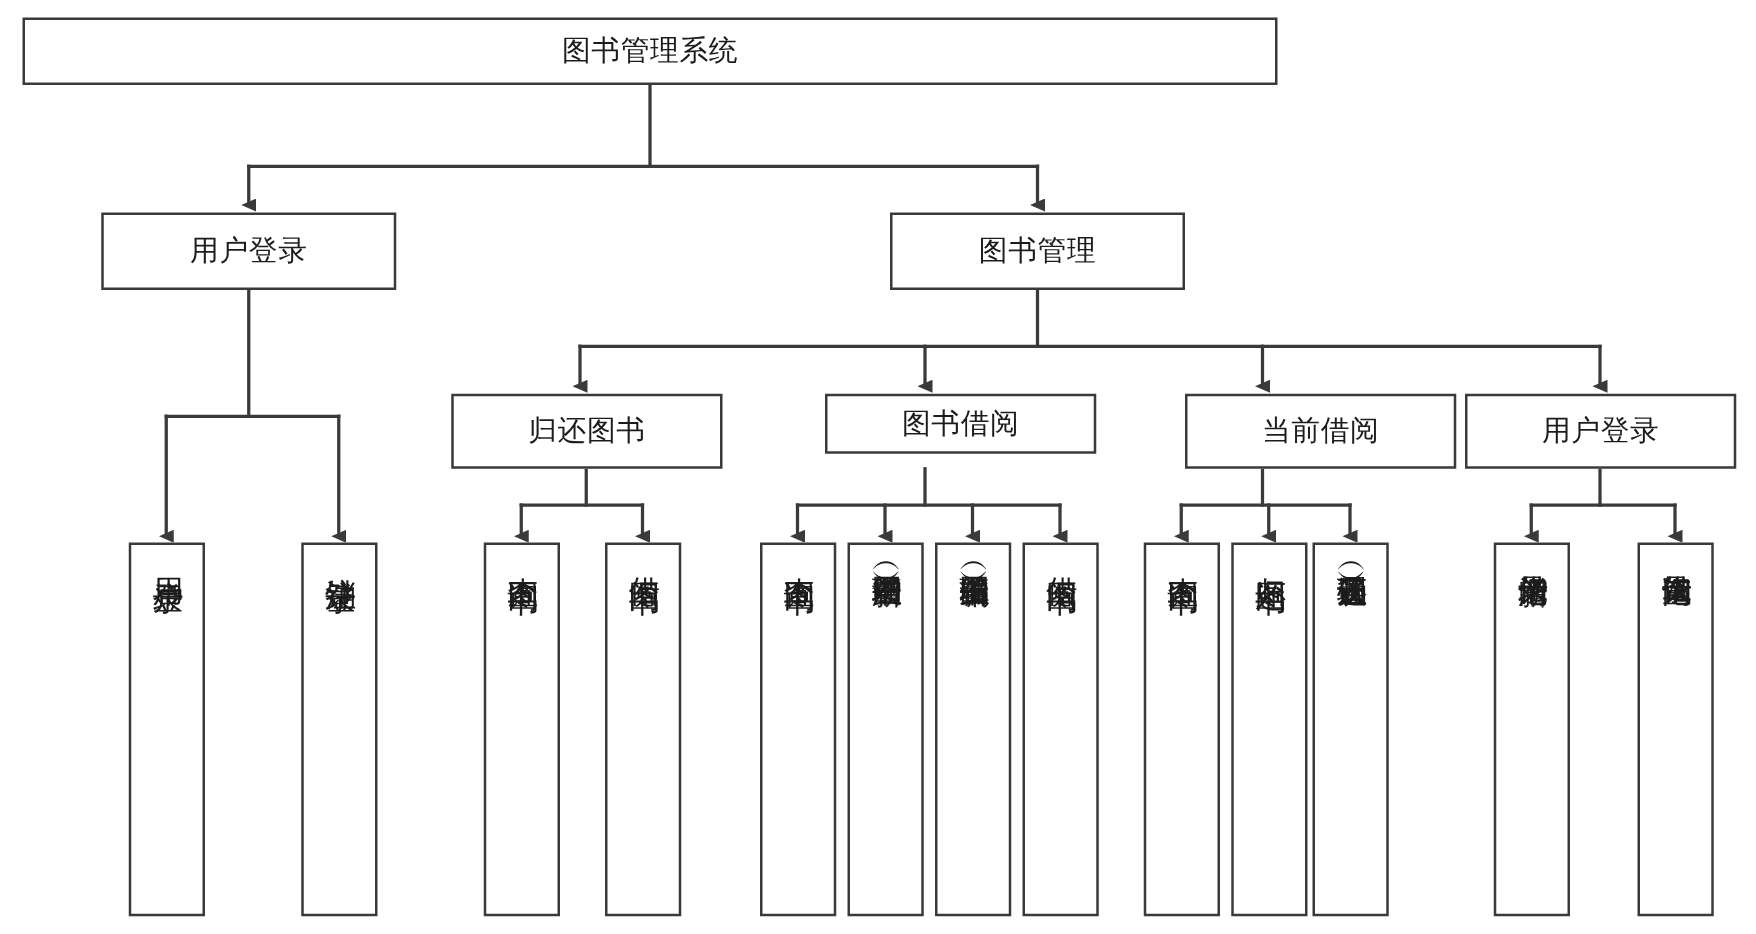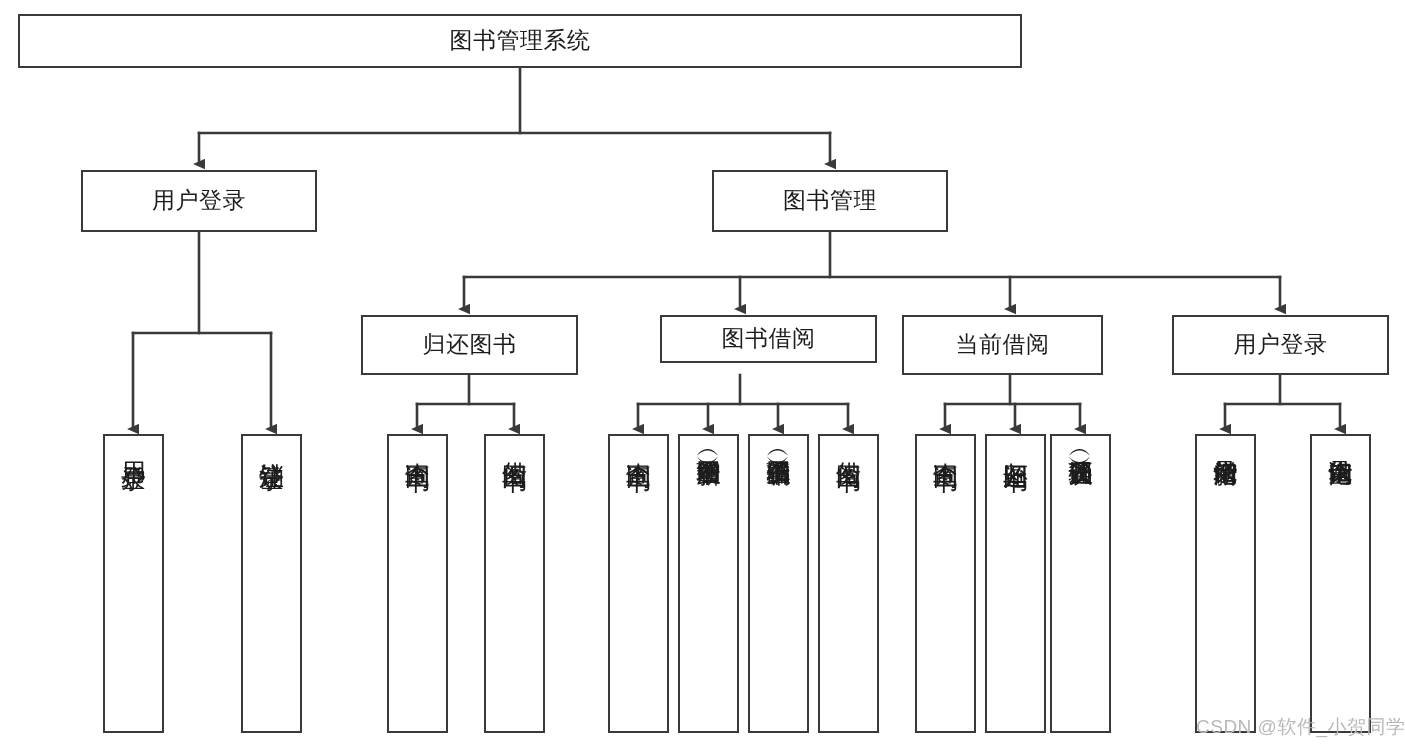--- a/index.html
+++ b/index.html
@@ -138,21 +138,21 @@
   <div class="node-box horiz" style="left:712px; top:170px; width:236px; height:62px;">
     <span class="node-label">图书管理</span>
   </div>
 
   <div class="node-box horiz" style="left:361px; top:315px; width:217px; height:60px;">
     <span class="node-label">归还图书</span>
   </div>
   <div class="node-box horiz" style="left:660px; top:315px; width:217px; height:48px;">
     <span class="node-label">图书借阅</span>
   </div>
-  <div class="node-box horiz" style="left:902px; top:315px; width:201px; height:60px;">
+  <div class="node-box horiz" style="left:948px; top:315px; width:217px; height:60px;">
     <span class="node-label">当前借阅</span>
   </div>
   <div class="node-box horiz" style="left:1172px; top:315px; width:217px; height:60px;">
     <span class="node-label">用户登录</span>
   </div>
 
   <div class="node-box vert" style="left:103px; top:434px; width:61px; height:299px;">
     <span class="node-label">用户登录</span>
   </div>
   <div class="node-box vert" style="left:241px; top:434px; width:61px; height:299px;">
@@ -189,15 +189,14 @@
     <span class="node-label">确认归还（管理员）</span>
   </div>
 
   <div class="node-box vert tall-text" style="left:1195px; top:434px; width:61px; height:299px;">
     <span class="node-label">新增借阅记录</span>
   </div>
   <div class="node-box vert tall-text" style="left:1310px; top:434px; width:61px; height:299px;">
     <span class="node-label">查询借阅记录</span>
   </div>
 
-  <div class="watermark" style="left:1196px; top:714px;">CSDN @软件_小贺同学</div>
 
 </div>
 
 </body></html>

